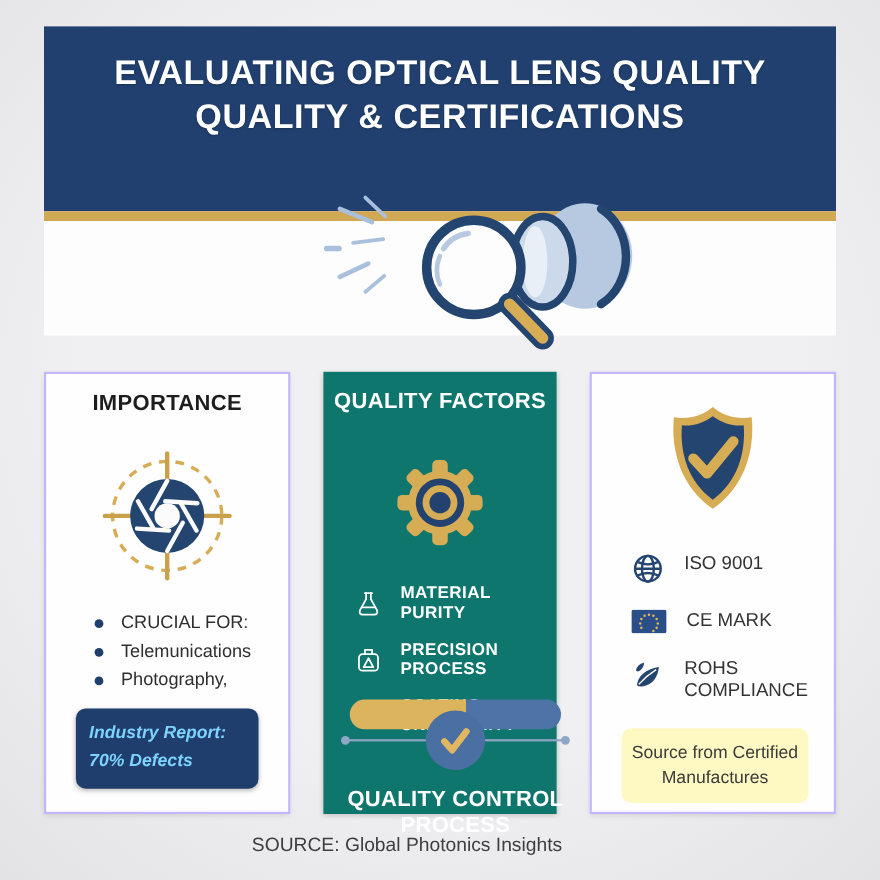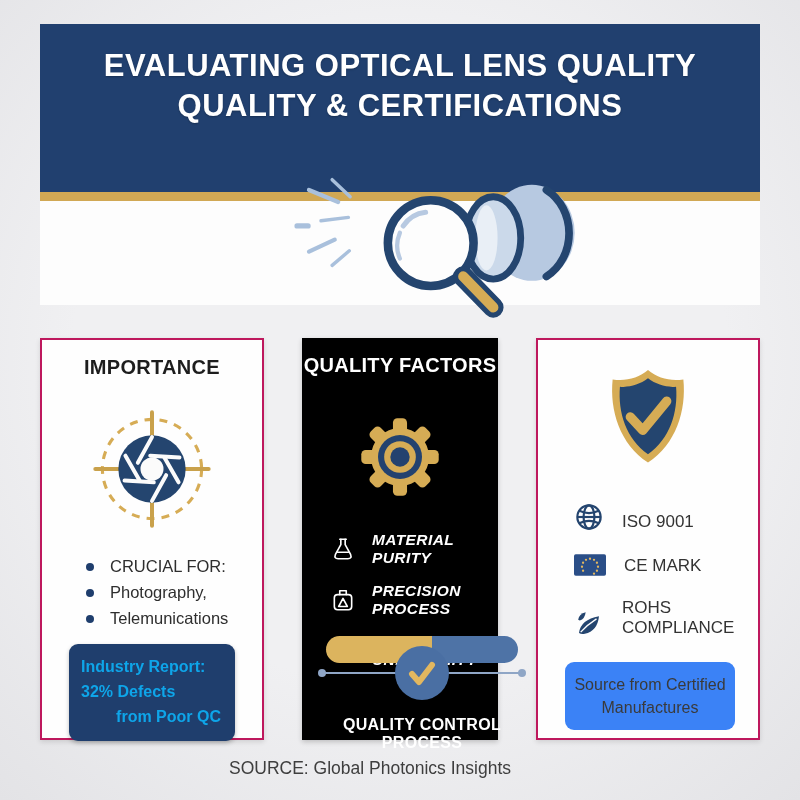--- a/index.html
+++ b/index.html
@@ -14,59 +14,59 @@
   .hero-stripe { position:absolute; left:0; top:168px; width:720px; height:9px; background:#D1A854; }
   .hero-white { position:absolute; left:0; top:177px; width:720px; height:104px; background:#FDFDFD; }
   .hero-title { position:absolute; left:0; top:22px; width:720px; text-align:center;
     color:#FFFFFF; font-weight:bold; font-size:31px; line-height:1.28; letter-spacing:0.5px;
     text-shadow:0 1px 2px rgba(0,0,0,0.25); }
   .hero-art { position:absolute; left:245px; top:140px; width:300px; height:159px; }
 
   .cards { position:absolute; left:40px; top:338px; width:720px; height:402px;
     display:flex; justify-content:space-between; }
   .card { height:402px; position:relative; }
-  .card-white { width:224px; background:#FEFEFE; border:2px solid #be185d;
+  .card-white { width:224px; background:#FEFEFE; border:2px solid #c4b5fd;
     box-shadow:0 2px 5px rgba(0,0,0,0.12); }
-  .card-navy { width:196px; background:#000000; box-shadow:0 2px 5px rgba(0,0,0,0.2); }
+  .card-navy { width:212px; background:#0f766e; box-shadow:0 2px 5px rgba(0,0,0,0.2); }
   .card h2 { text-align:center; font-size:20px; letter-spacing:0.3px; margin-top:16px; color:#1D1D1D; }
   .card-navy h2 { color:#FFFFFF; }
 
   .ap-icon { display:block; margin:28px auto 0; }
   .bullets { list-style:none; margin:26px 0 0 44px; }
   .bullets li { display:flex; align-items:center; font-size:16.5px; color:#2E2E2E; margin-bottom:7px; }
   .bullets li .dot { width:8px; height:8px; border-radius:50%; background:#1F3E6D; margin-right:16px; flex:0 0 aupx; }
   .report-box { margin:16px auto 0; width:166px; background:#1F3E6D; border-radius:9px;
-    padding:11px 12px 12px; color:#0ea5e9; font-size:16px; font-weight:bold; line-height:1.55;
-    box-shadow:0 2px 4px rgba(0,0,0,0.25); }
+    padding:11px 12px 12px; color:#7dd3fc; font-size:16px; font-weight:bold; line-height:1.55;
+    box-shadow:0 2px 4px rgba(0,0,0,0.25);font-style:italic; }
   .report-box .l3 { text-align:right; padding-right:2px; }
 
   .gear-icon { display:block; margin:36px auto 0; }
-  .qf-list { margin:30px 0 0 28px;font-style:italic; }
+  .qf-list { margin:30px 0 0 28px; }
   .qf-row { display:flex; align-items:center; margin-bottom:15px; }
   .qf-row svg { flex:0 0 auto; margin-right:16px; }
   .qf-row span { color:#FFFFFF; font-weight:bold; font-size:15.5px; letter-spacing:0.4px; }
 
   .progress-wrap { position:absolute; left:0; top:288px; width:240px; height:80px; }
   .pbar { position:absolute; left:24px; top:10px; width:192px; height:27px; border-radius:14px;
     background:linear-gradient(to right, #DCB45E 0 55%, #4E73A6 55% 100%); }
   .pline { position:absolute; left:20px; top:46px; width:200px; height:2px; background:#8FA6C6; }
   .pline::before, .pline::after { content:""; position:absolute; top:-3px; width:8px; height:8px;
     border-radius:50%; background:#8FA6C6; }
   .pline::before { left:-4px; } .pline::after { right:-4px; }
   .pcircle { position:absolute; left:93px; top:20px; width:54px; height:54px; border-radius:50%;
     background:#4A6FA3; display:flex; align-items:center; justify-content:center; }
   .qc-caption { position:absolute; left:0; top:378px; width:240px; text-align:center;
-    color:#FFFFFF; font-weight:bold; font-size:16px; letter-spacing:0.3px; }
+    color:#FFFFFF; font-weight:bold; font-size:20px; letter-spacing:0.3px; }
 
   .shield-icon { display:block; margin:26px auto 0; }
   .cert-list { margin:26px 0 0 36px; }
-  .cert-row { display:flex; align-items:flex-end; margin-bottom:22px; }
+  .cert-row { display:flex; align-items:flex-start; margin-bottom:22px; }
   .cert-row svg { flex:0 0 auto; margin-right:18px; }
   .cert-row span { color:#333333; font-size:17px; }
-  .note-box { position:absolute; left:27px; top:322px; width:170px; background:#3b82f6;
+  .note-box { position:absolute; left:27px; top:322px; width:170px; background:#fef9c3;
     border-radius:9px; padding:11px 8px; text-align:center; color:#3A3A3A; font-size:16px; line-height:1.45; }
 
   .footer { position:absolute; left:0; top:758px; width:740px; text-align:center;
     color:#3E3E3E; font-size:17.5px; }
 </style>
 </head>
 <body>
 
 <div>
 
@@ -122,31 +122,30 @@
         </g>
         <circle cx="70" cy="70" r="13" fill="#FBFBFB"></circle>
       </svg>
       <ul class="bullets">
         <li>
             <span class="dot"></span>
             <span>CRUCIAL FOR:</span>
           </li>
         <li>
             <span class="dot"></span>
-            <span>Photography,</span>
+            <span>Telemunications</span>
           </li>
         <li>
             <span class="dot"></span>
-            <span>Telemunications</span>
+            <span>Photography,</span>
           </li>
       </ul>
       <div class="report-box">
         <div>Industry Report:</div>
-        <div>32% Defects</div>
-        <div class="l3">from Poor QC</div>
+        <div>70% Defects</div>
       </div>
     </section>
 
     <section class="card card-navy">
       <h2>QUALITY FACTORS</h2>
       <svg class="gear-icon" width="88" height="88" viewBox="0 0 100 100">
         <g fill="#D6AC55">
           <rect x="42" y="6" width="16" height="26" rx="5"></rect>
           <rect x="42" y="68" width="16" height="26" rx="5"></rect>
           <rect x="6" y="42" width="26" height="16" rx="5"></rect>

